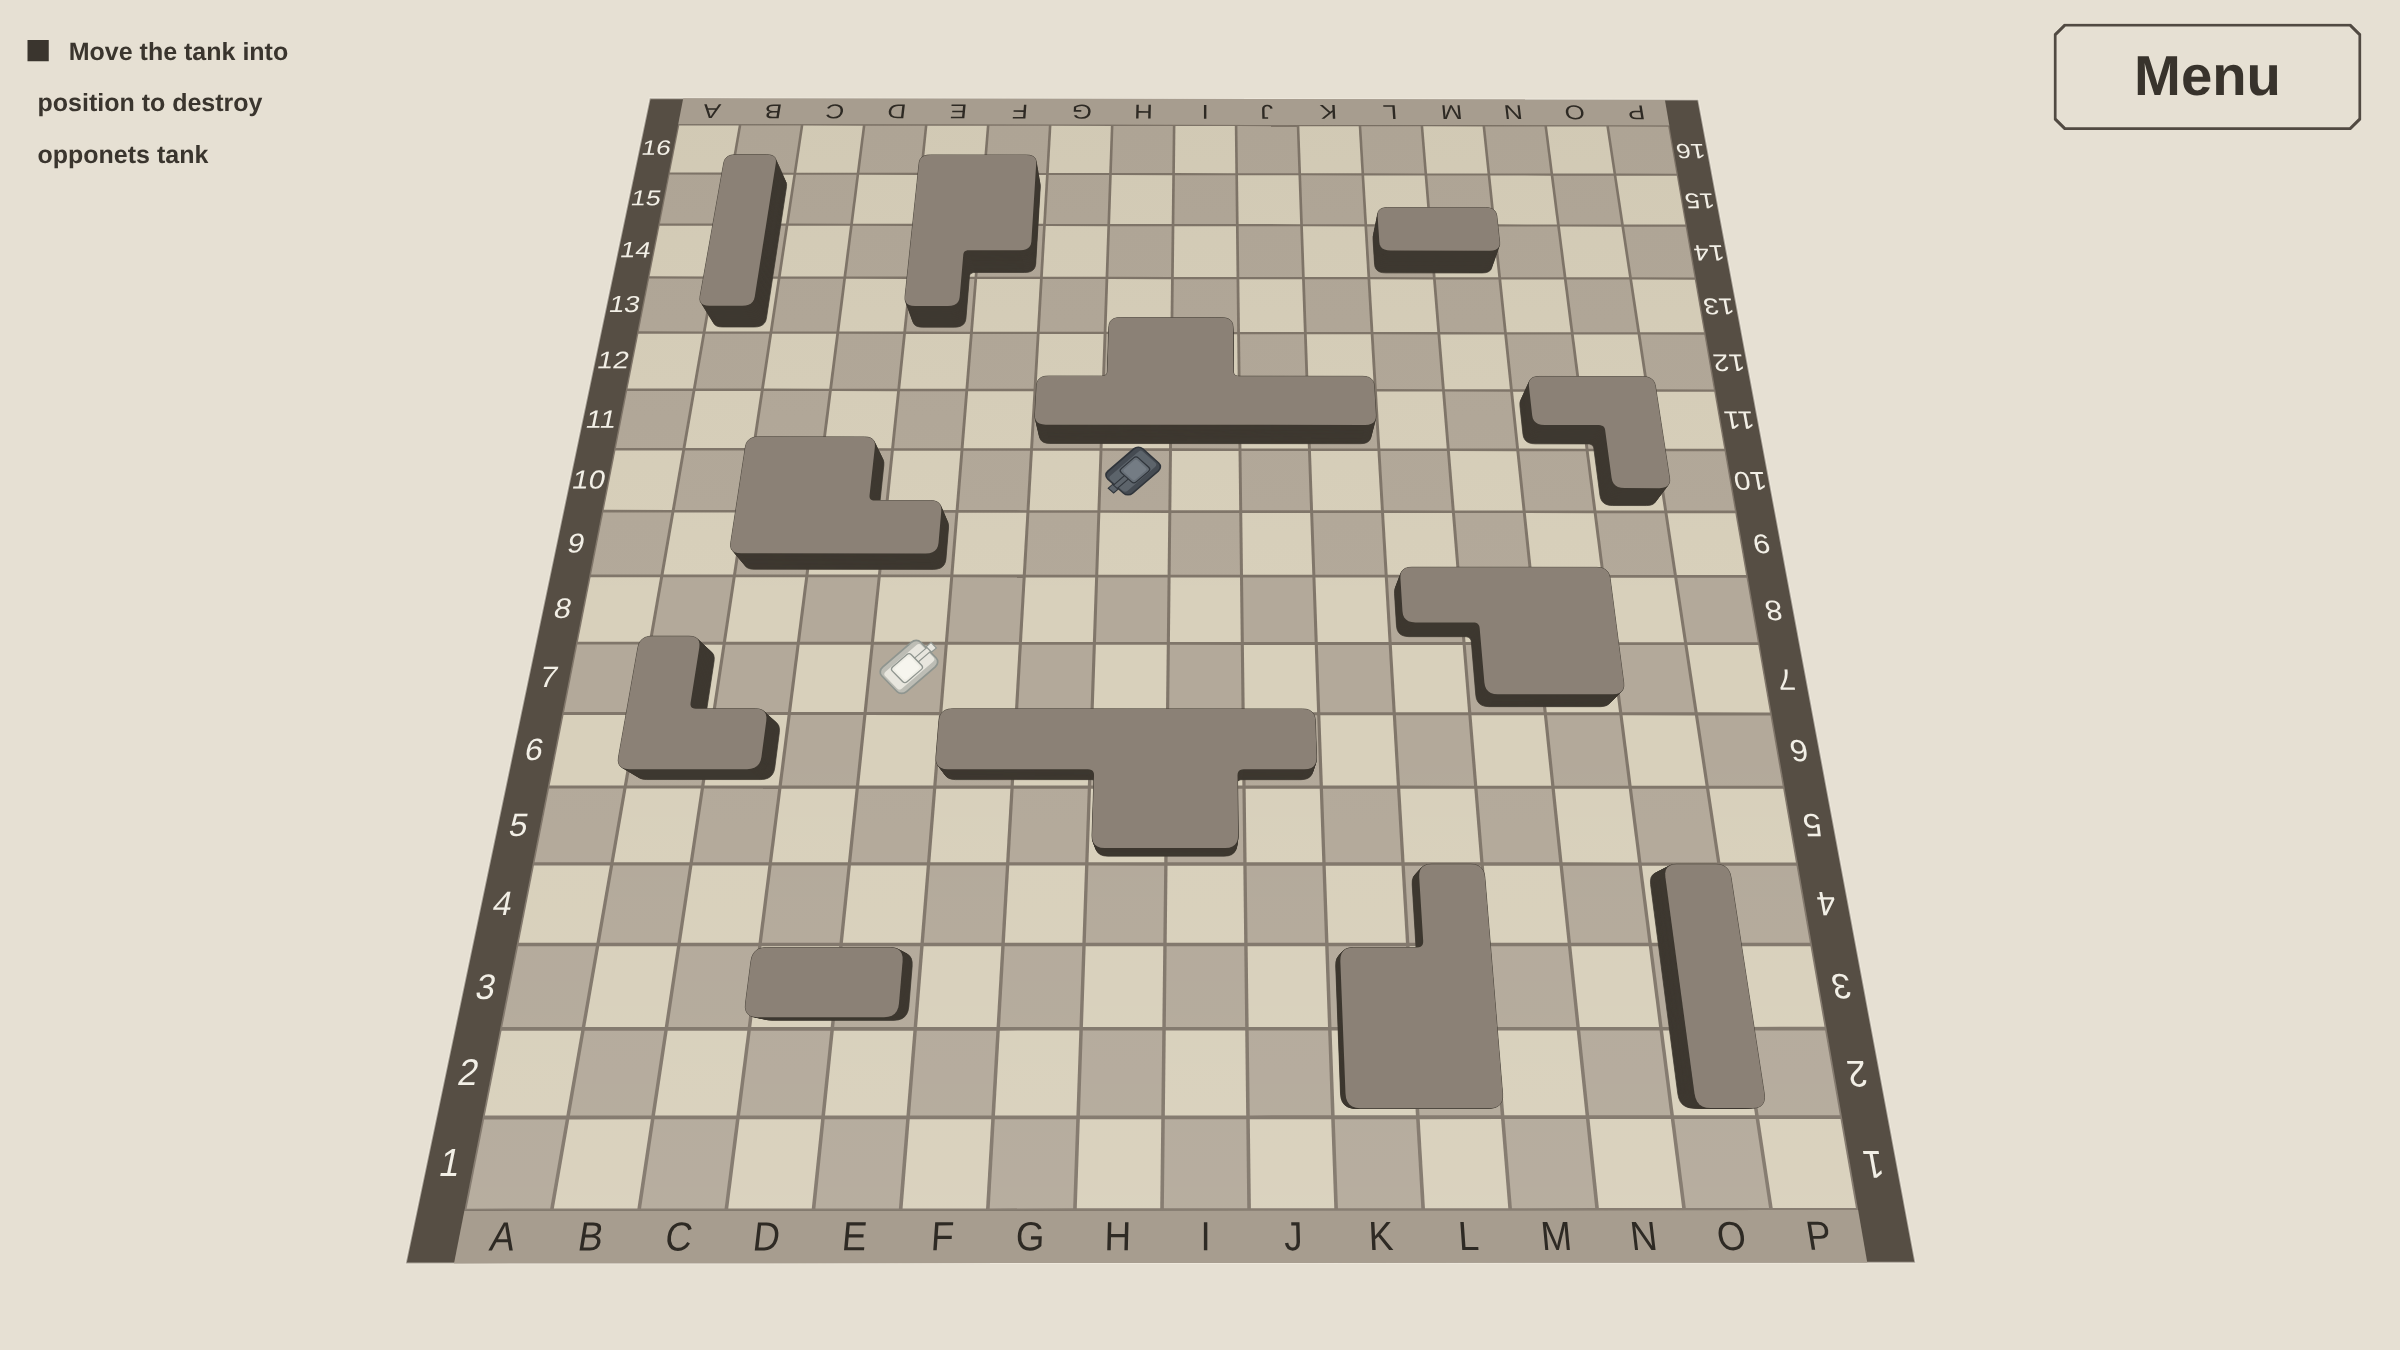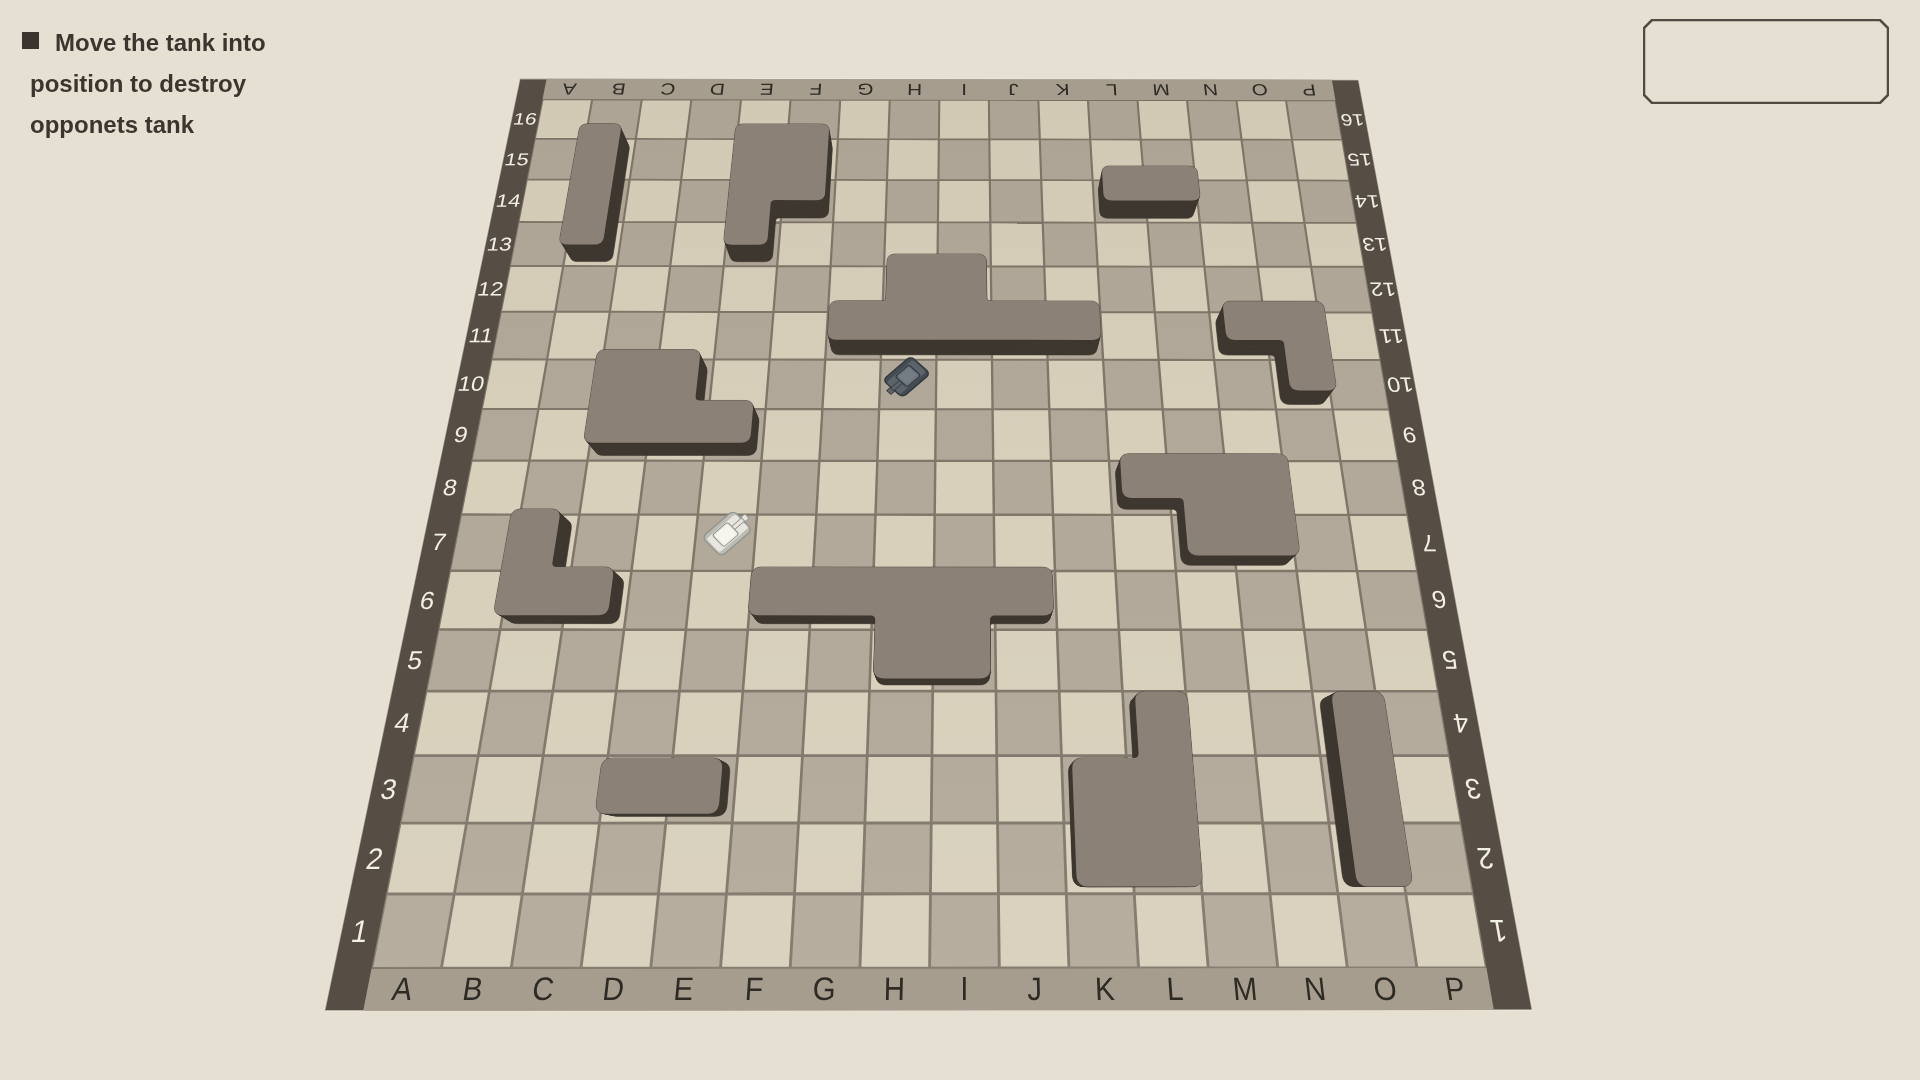--- a/index.html
+++ b/index.html
@@ -1,15 +1,15 @@
 <!DOCTYPE html>
 <html><head><meta charset="utf-8"><style>
 html,body{margin:0;padding:0;width:1920px;height:1080px;overflow:hidden;background:#e6e0d3;}
 *{box-sizing:border-box;}
-.hint{position:absolute;left:30px;top:22px;font-family:"Liberation Sans",sans-serif;font-size:24px;line-height:41px;color:#3a352e;font-weight:bold;}
+.hint{position:absolute;left:30px;top:22px;font-family:"Liberation Sans",sans-serif;font-size:20px;line-height:41px;color:#3a352e;font-weight:bold;}
 .hint .in{text-indent:25px;display:block;}
 .sq{position:absolute;left:22px;top:32px;width:17px;height:17px;background:#3a352e;}
 .menu{position:absolute;left:1643px;top:19px;width:246px;height:85px;font-family:"Liberation Sans",sans-serif;}
 .menu span{position:absolute;left:0;right:0;top:16px;text-align:center;font-size:45px;font-weight:bold;color:#38332c;}
 </style></head>
 <body>
 
 <div style="position:absolute;left:0;top:0"><svg xmlns="http://www.w3.org/2000/svg" width="1920" height="1080" viewBox="0 0 1920 1080">
       <defs>
         <linearGradient id="boardshade" gradientUnits="userSpaceOnUse" x1="0" y1="99" x2="0" y2="969">
@@ -569,12 +569,13 @@
       </g>
     </svg></div>
 
 <div class="sq"></div>
 <div class="hint"><span class="in">Move the tank into</span>position to destroy<br>opponets tank</div>
 
 <div class="menu">
 <svg width="246" height="85" viewBox="0 0 246 85">
 <polygon points="9,1 237,1 245,9 245,76 237,84 9,84 1,76 1,9" fill="none" stroke="#514a42" stroke-width="2.5"></polygon>
 </svg>
+<span>Menu</span>
 </div>
 </body></html>

